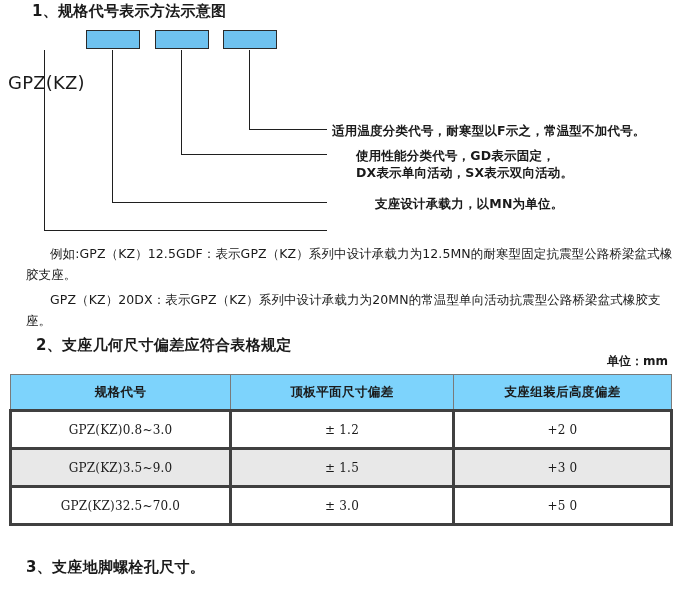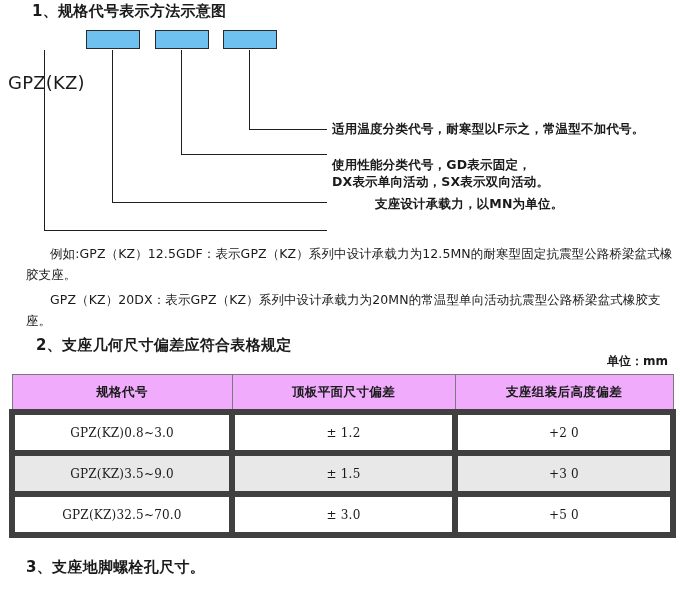--- a/index.html
+++ b/index.html
@@ -78,22 +78,22 @@
 
   .leader-text {
     position: absolute;
     left: 332px;
     font-size: 12.5px;
     font-weight: bold;
     letter-spacing: .2px;
     line-height: 17px;
     white-space: nowrap;
   }
-  #leader-text-temp { top: 100px; font-family: Liberation Mono, monospace; }
-  #leader-text-perf { top: 134px; }
+  #leader-text-temp { top: 100px; }
+  #leader-text-perf { top: 125px; margin-left: 24px; }
   #leader-text-cap  { top: 173px; margin-left: 43px; }
   #leader-text-name { top: 201px; }
 
   
   .body-para {
     position: absolute;
     left: 26px;
     width: 648px;
     font-size: 12.5px;
     line-height: 21px;
@@ -122,31 +122,31 @@
     border-collapse: collapse;
     table-layout: fixed;
     border: 1.5px solid #555;
   }
   #spec-table col.c1 { width: 220px; }
   #spec-table col.c2 { width: 223px; }
   #spec-table col.c3 { width: 218px; }
 
   #spec-table th {
     height: 32px;
-    background: #f0abfc;
+    background: #7dd3fc;
     border: 1px solid #7a7a7a;
     font-size: 12.5px;
     font-weight: bold;
     letter-spacing: .4px;
     text-align: center;
     color: #1a1a1a;
   }
   #spec-table td {
     height: 33px;
-    border: 6px solid #404040;
+    border: 3px solid #404040;
     font-size: 12px;
     text-align: center;
     font-family: "DejaVu Serif", "Liberation Serif", serif;
     color: #1a1a1a;
     letter-spacing: .2px;
   }
   #spec-table tbody tr:nth-child(even) td {
     background: #e8e8e8;
   }
   #spec-table tbody tr:nth-child(odd) td {

